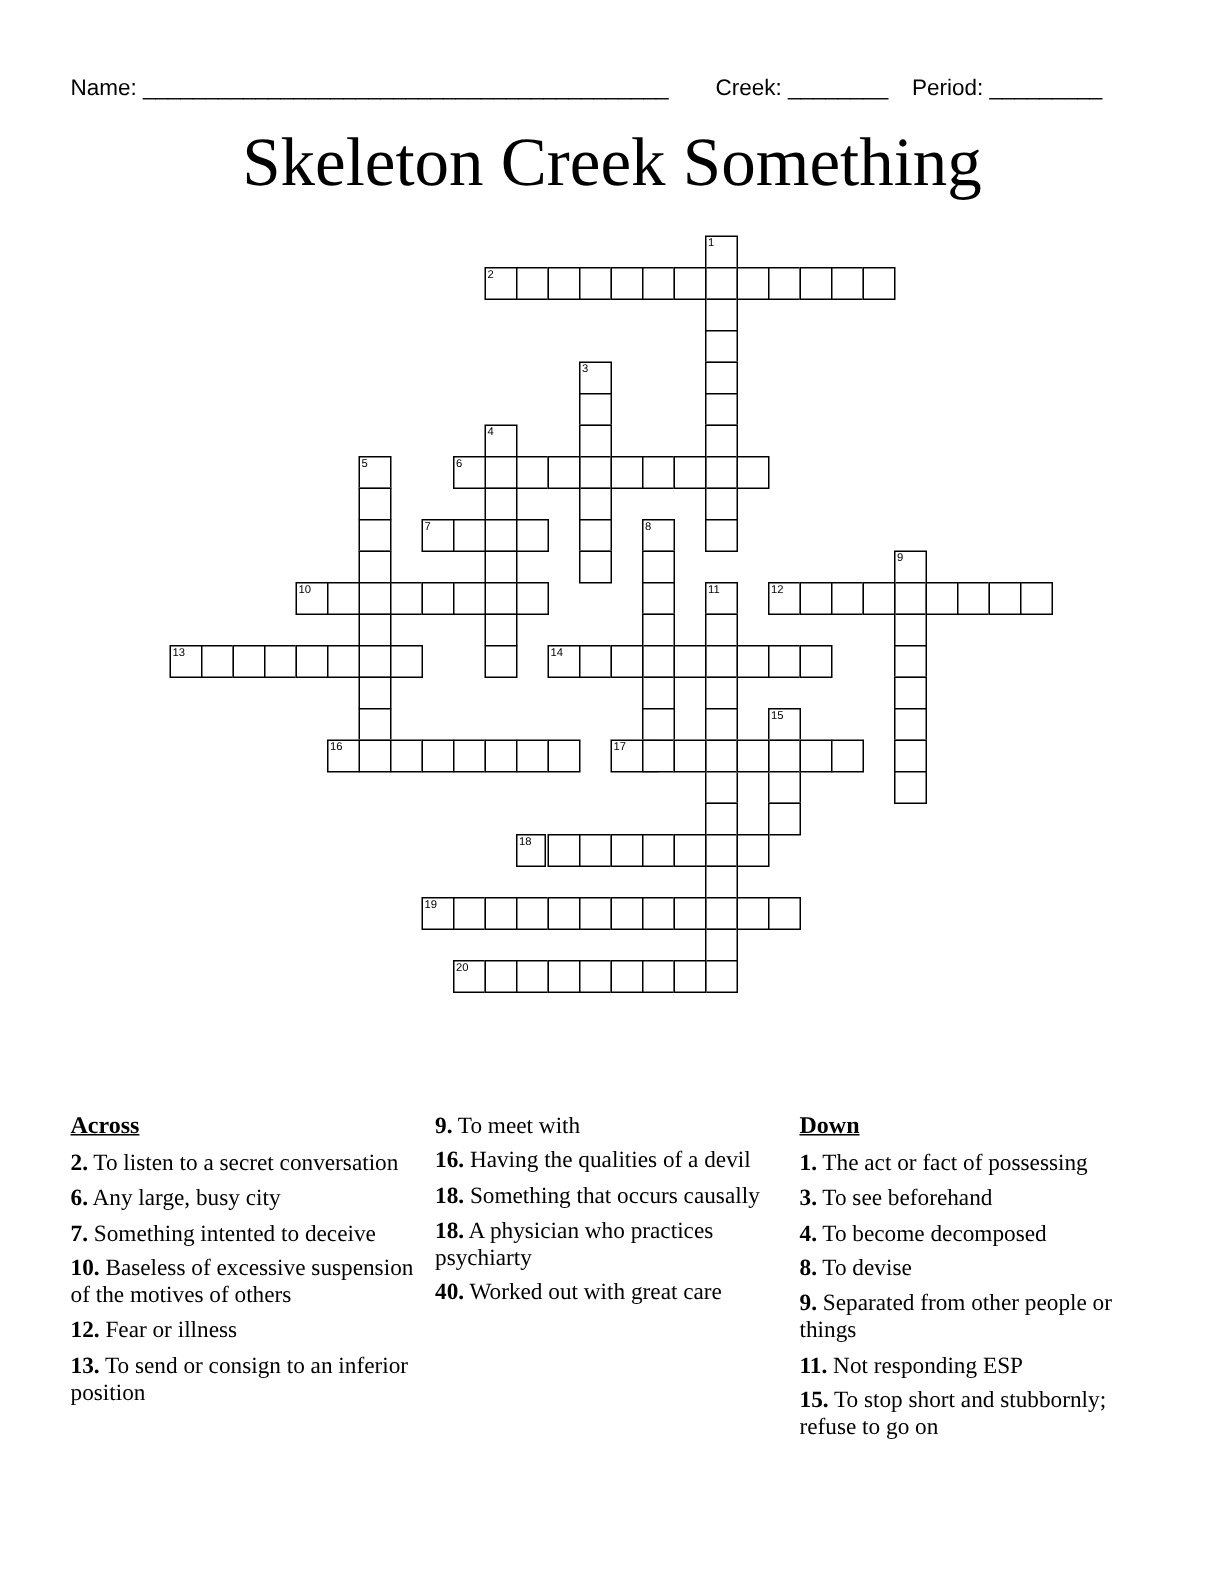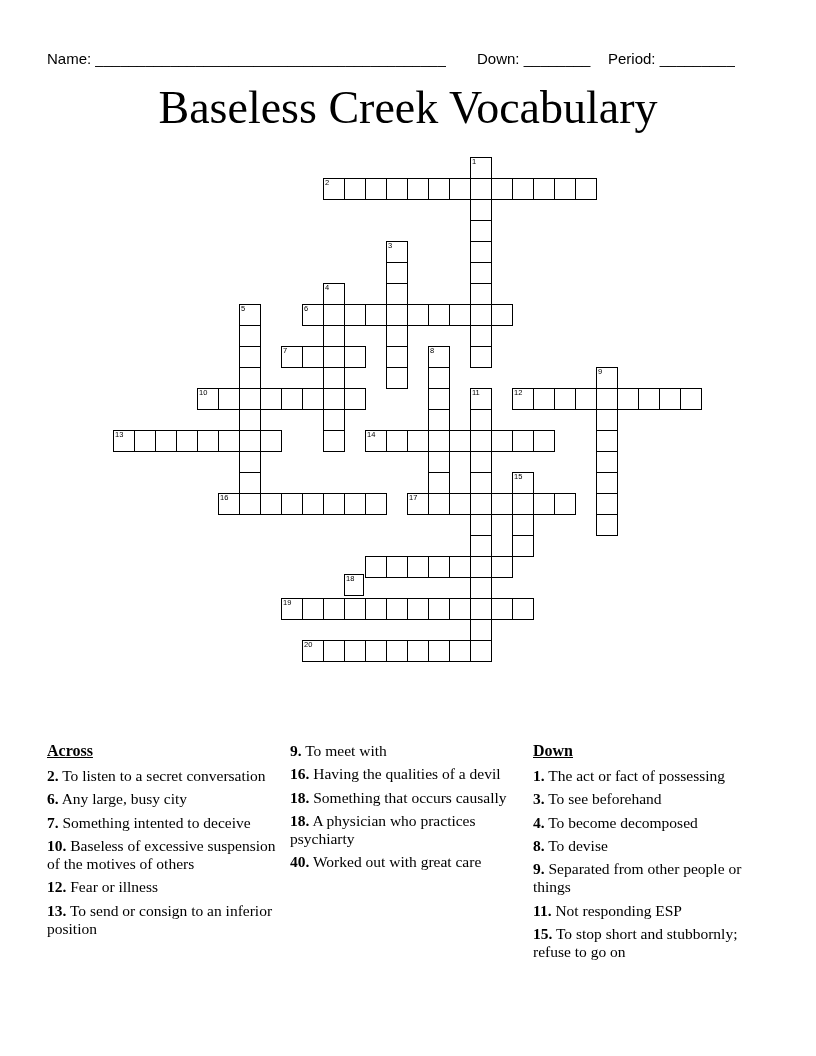--- a/index.html
+++ b/index.html
@@ -35,29 +35,29 @@
 </head>
 <body>
 
 <div class="page">
 
   <div class="hgroup" style="left:47px;">
     <span>Name:</span>
     <span class="fill-line">__________________________________________</span>
   </div>
   <div class="hgroup" style="left:477px;">
-    <span>Down:</span>
+    <span>Creek:</span>
     <span class="fill-line">________</span>
   </div>
   <div class="hgroup" style="left:608px;">
     <span>Period:</span>
     <span class="fill-line">_________</span>
   </div>
 
-  <div class="title">Baseless Creek Vocabulary</div>
+  <div class="title">Skeleton Creek Something</div>
 
   <div class="grid-layer">
       <div class="cell" style="left: 470px; top: 110px; width: 22px; height: 22px; border-color: rgb(0, 0, 0);">
         <span class="cellnum">1</span>
       </div>
       <div class="cell" style="left: 470px; top: 131px; width: 22px; height: 22px; border-color: rgb(0, 0, 0);"></div>
       <div class="cell" style="left: 470px; top: 152px; width: 22px; height: 22px; border-color: rgb(0, 0, 0);"></div>
       <div class="cell" style="left: 470px; top: 173px; width: 22px; height: 22px; border-color: rgb(0, 0, 0);"></div>
       <div class="cell" style="left: 470px; top: 194px; width: 22px; height: 22px; border-color: rgb(0, 0, 0);"></div>
       <div class="cell" style="left: 470px; top: 215px; width: 22px; height: 22px; border-color: rgb(0, 0, 0);"></div>
@@ -210,21 +210,21 @@
       <div class="cell" style="left: 344px; top: 446px; width: 22px; height: 22px; border-color: rgb(0, 0, 0);"></div>
       <div class="cell" style="left: 365px; top: 446px; width: 22px; height: 22px; border-color: rgb(0, 0, 0);"></div>
       <div class="cell" style="left: 407px; top: 446px; width: 32px; height: 22px; border-color: rgb(0, 0, 0);">
         <span class="cellnum">17</span>
       </div>
       <div class="cell" style="left: 428px; top: 446px; width: 22px; height: 22px; border-color: rgb(0, 0, 0);"></div>
       <div class="cell" style="left: 449px; top: 446px; width: 22px; height: 22px; border-color: rgb(0, 0, 0);"></div>
       <div class="cell" style="left: 491px; top: 446px; width: 22px; height: 22px; border-color: rgb(0, 0, 0);"></div>
       <div class="cell" style="left: 533px; top: 446px; width: 22px; height: 22px; border-color: rgb(0, 0, 0);"></div>
       <div class="cell" style="left: 554px; top: 446px; width: 22px; height: 22px; border-color: rgb(0, 0, 0);"></div>
-      <div class="cell" style="left: 344px; top: 527px; width: 20px; height: 22px; border-color: rgb(0, 0, 0);">
+      <div class="cell" style="left: 344px; top: 509px; width: 20px; height: 22px; border-color: rgb(0, 0, 0);">
         <span class="cellnum">18</span>
       </div>
       <div class="cell" style="left: 365px; top: 509px; width: 22px; height: 22px; border-color: rgb(0, 0, 0);"></div>
       <div class="cell" style="left: 386px; top: 509px; width: 22px; height: 22px; border-color: rgb(0, 0, 0);"></div>
       <div class="cell" style="left: 407px; top: 509px; width: 22px; height: 22px; border-color: rgb(0, 0, 0);"></div>
       <div class="cell" style="left: 428px; top: 509px; width: 22px; height: 22px; border-color: rgb(0, 0, 0);"></div>
       <div class="cell" style="left: 449px; top: 509px; width: 22px; height: 22px; border-color: rgb(0, 0, 0);"></div>
       <div class="cell" style="left: 491px; top: 509px; width: 22px; height: 22px; border-color: rgb(0, 0, 0);"></div>
       <div class="cell" style="left: 281px; top: 551px; width: 22px; height: 22px; border-color: rgb(0, 0, 0);">
         <span class="cellnum">19</span>

